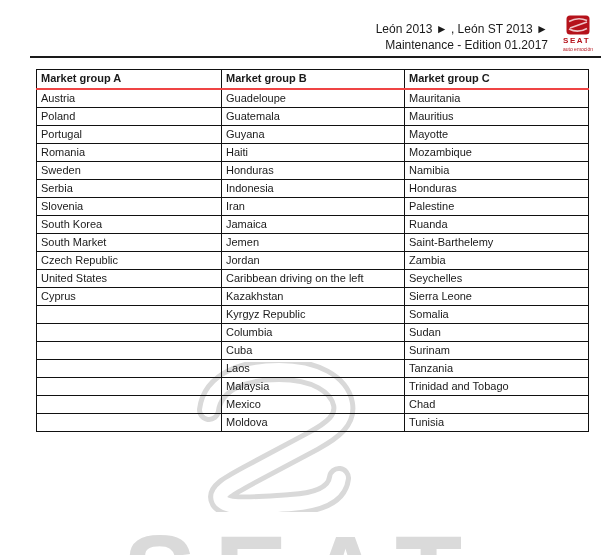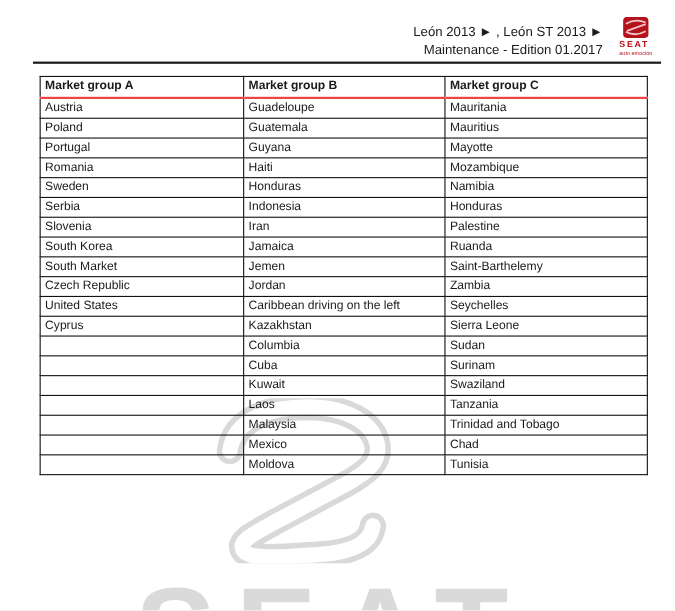--- a/index.html
+++ b/index.html
@@ -208,35 +208,35 @@
           <td>Caribbean driving on the left</td>
           <td>Seychelles</td>
         </tr>
         <tr>
           <td>Cyprus</td>
           <td>Kazakhstan</td>
           <td>Sierra Leone</td>
         </tr>
         <tr>
           <td></td>
+          <td>Kyrgyz Republic</td>
+          <td>Somalia</td>
+        </tr>
+        <tr>
+          <td></td>
           <td>Columbia</td>
           <td>Sudan</td>
         </tr>
         <tr>
           <td></td>
           <td>Cuba</td>
           <td>Surinam</td>
         </tr>
         <tr>
           <td></td>
-          <td>Kuwait</td>
-          <td>Swaziland</td>
-        </tr>
-        <tr>
-          <td></td>
           <td>Laos</td>
           <td>Tanzania</td>
         </tr>
         <tr>
           <td></td>
           <td>Malaysia</td>
           <td>Trinidad and Tobago</td>
         </tr>
         <tr>
           <td></td>

